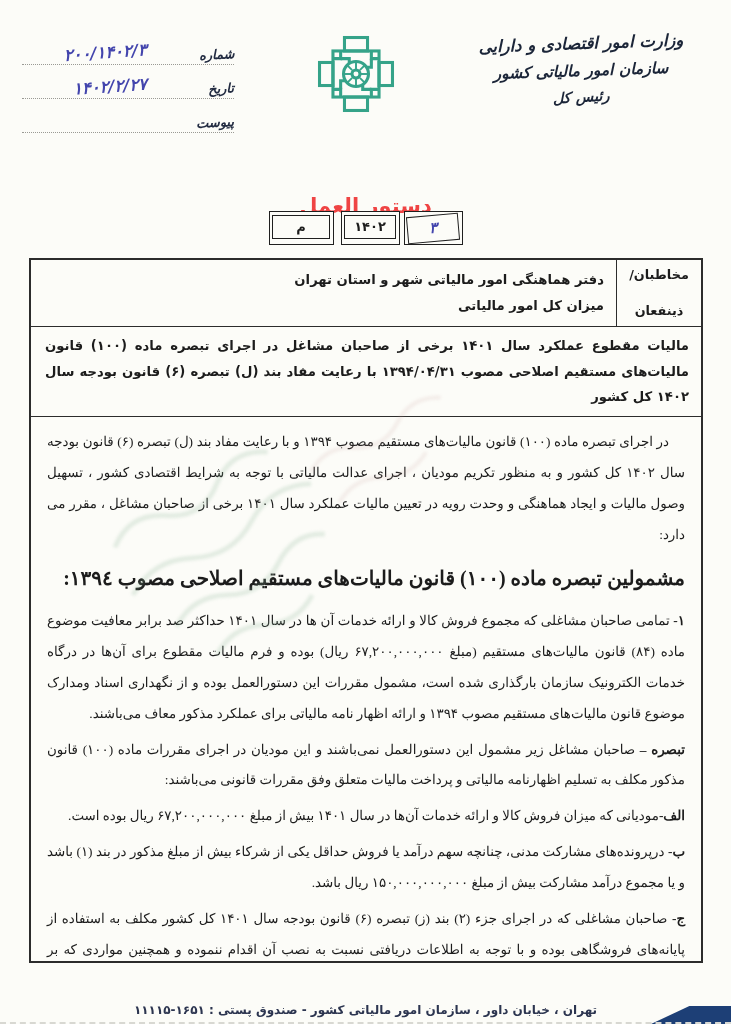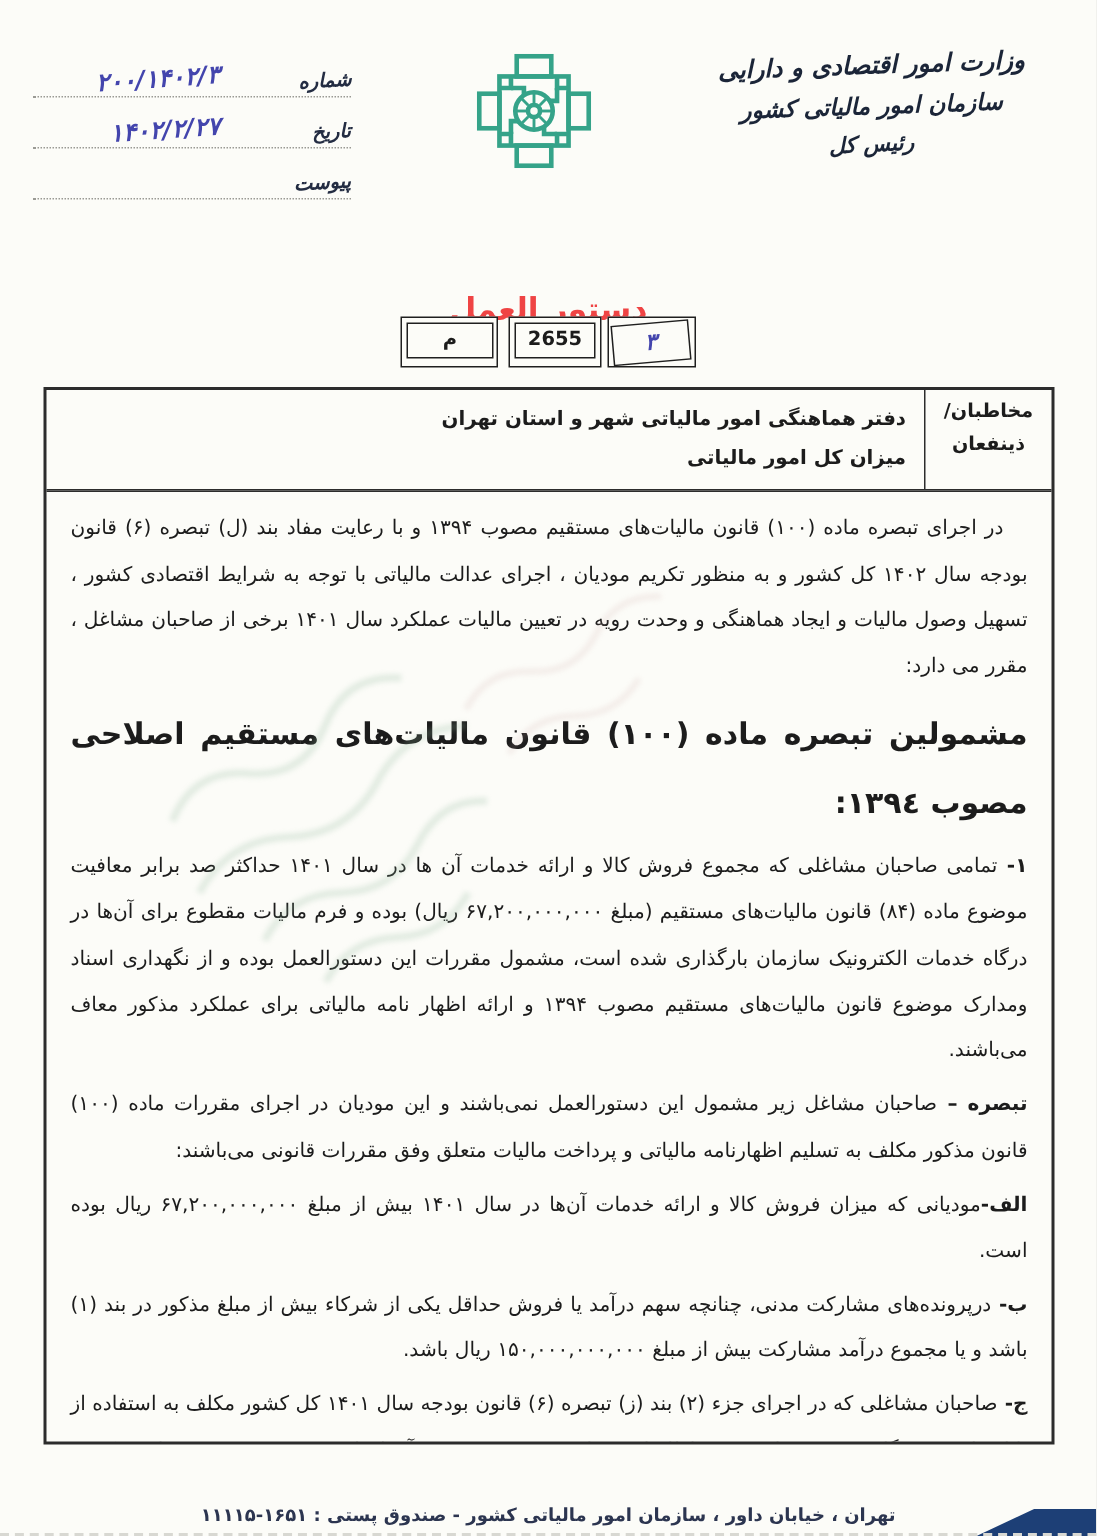--- a/index.html
+++ b/index.html
@@ -44,30 +44,30 @@
   .cbox-in.type{min-width:40px;}
   .cbox-in.hand{color:#4345ad; font-style:italic; font-size:15px; transform:rotate(-5deg); min-width:34px;}
   
   .doc-table{
     position:absolute; top:258px; right:28px; left:29px; bottom:61px;
     border:2px solid #2c2c2c; display:flex; flex-direction:column; background:transparent;
   }
   .t-row{display:flex; border-bottom:1.6px solid #2c2c2c;}
   .t-label{
     width:80px; flex:0 0 80px; border-left:1.6px solid #2c2c2c;
-    display:flex; flex-direction:column; justify-content:flex-start; align-items:center;
+    display:flex; flex-direction:column; justify-content:space-between; align-items:center;
     font-size:12.8px; font-weight:bold; line-height:1.7; padding:4px 2px; text-align:center;
   }
   .t-content{flex:1; padding:7px 12px 6px 14px; font-size:13.2px; font-weight:bold; line-height:2.0;}
   .t-content.justify{text-align:justify; line-height:1.95; padding-top:6px;}
   .t-body{
     flex:1; padding:10px 16px 8px 16px; font-size:13.4px; line-height:2.3;
     text-align:justify; overflow:hidden;
   }
-  .t-body p{margin:0 0 5px 0;}
+  .t-body p{margin:0 0 5px 0;font-family:Liberation Serif, serif;}
   .t-body .intro{text-indent:16px;}
   .t-body .sec-head{font-weight:bold; font-size:20px; margin:2px 0 5px 0;}
   .t-body b.itm{font-weight:bold;}
   
   .footer{
     position:absolute; bottom:7px; left:0; right:0; text-align:center;
     font-size:12px; font-weight:bold; color:#2c3550;
   }
   .corner-wedge{
     position:absolute; right:0; bottom:0; width:80px; height:18px;
@@ -129,41 +129,42 @@
     </div>
   </div>
 
   <div class="doc-title">دستور العمل</div>
 
   <div class="class-row">
     <div class="cbox">
       <div class="cbox-in hand">۳</div>
     </div>
     <div class="cbox tight">
-      <div class="cbox-in">2655</div>
+      <div class="cbox-in">۱۴۰۲</div>
     </div>
     <div class="cbox">
       <div class="cbox-in type">م</div>
     </div>
   </div>
 
   <div class="doc-table">
 
     <div class="t-row">
       <div class="t-label">
         <span>مخاطبان/</span>
         <span>ذینفعان</span>
       </div>
       <div class="t-content">
         <div>دفتر هماهنگی امور مالیاتی شهر و استان تهران</div>
         <div>میزان کل امور مالیاتی</div>
       </div>
     </div>
 
     <div class="t-row">
+      <div class="t-content justify">مالیات مقطوع عملکرد سال ۱۴۰۱ برخی از صاحبان مشاغل در اجرای تبصره ماده (۱۰۰) قانون مالیات‌های مستقیم اصلاحی مصوب ۱۳۹۴/۰۴/۳۱ با رعایت مفاد بند (ل) تبصره (۶) قانون بودجه سال ۱۴۰۲ کل کشور</div>
     </div>
 
     <div class="t-body">
       <p class="intro">در اجرای تبصره ماده (۱۰۰) قانون مالیات‌های مستقیم مصوب ۱۳۹۴ و با رعایت مفاد بند (ل) تبصره (۶) قانون بودجه سال ۱۴۰۲ کل کشور و به منظور تکریم مودیان ، اجرای عدالت مالیاتی با توجه به شرایط اقتصادی کشور ، تسهیل وصول مالیات و ایجاد هماهنگی و وحدت رویه در تعیین مالیات عملکرد سال ۱۴۰۱ برخی از صاحبان مشاغل ، مقرر می دارد:</p>
       <p class="sec-head">مشمولین تبصره ماده (۱۰۰) قانون مالیات‌های مستقیم اصلاحی مصوب ۱۳۹٤:</p>
       <p><b class="itm">۱- </b><span>تمامی صاحبان مشاغلی که مجموع فروش کالا و ارائه خدمات آن ها در سال ۱۴۰۱ حداکثر صد برابر معافیت موضوع ماده (۸۴) قانون مالیات‌های مستقیم (مبلغ ۶۷,۲۰۰,۰۰۰,۰۰۰ ریال) بوده و فرم مالیات مقطوع برای آن‌ها در درگاه خدمات الکترونیک سازمان بارگذاری شده است، مشمول مقررات این دستورالعمل بوده و از نگهداری اسناد ومدارک موضوع قانون مالیات‌های مستقیم مصوب ۱۳۹۴ و ارائه اظهار نامه مالیاتی برای عملکرد مذکور معاف می‌باشند.</span></p>
       <p><b class="itm">تبصره – </b><span>صاحبان مشاغل زیر مشمول این دستورالعمل نمی‌باشند و این مودیان در اجرای مقررات ماده (۱۰۰) قانون مذکور مکلف به تسلیم اظهارنامه مالیاتی و پرداخت مالیات متعلق وفق مقررات قانونی می‌باشند:</span></p>
       <p><b class="itm">الف-</b><span>مودیانی که میزان فروش کالا و ارائه خدمات آن‌ها در سال ۱۴۰۱ بیش از مبلغ ۶۷,۲۰۰,۰۰۰,۰۰۰ ریال بوده است.</span></p>
       <p><b class="itm">ب- </b><span>درپرونده‌های مشارکت مدنی، چنانچه سهم درآمد یا فروش حداقل یکی از شرکاء بیش از مبلغ مذکور در بند (۱) باشد و یا مجموع درآمد مشارکت بیش از مبلغ ۱۵۰,۰۰۰,۰۰۰,۰۰۰ ریال باشد.</span></p>
       <p><b class="itm">ج- </b><span>صاحبان مشاغلی که در اجرای جزء (۲) بند (ز) تبصره (۶) قانون بودجه سال ۱۴۰۱ کل کشور مکلف به استفاده از پایانه‌های فروشگاهی بوده و با توجه به اطلاعات دریافتی نسبت به نصب آن اقدام ننموده و همچنین مواردی که بر اساس اطلاعات واصله از سامانه سوت زنی نسبت به استفاده از پایانه‌های فروشگاهی اقدام ننموده اند.</span></p>

